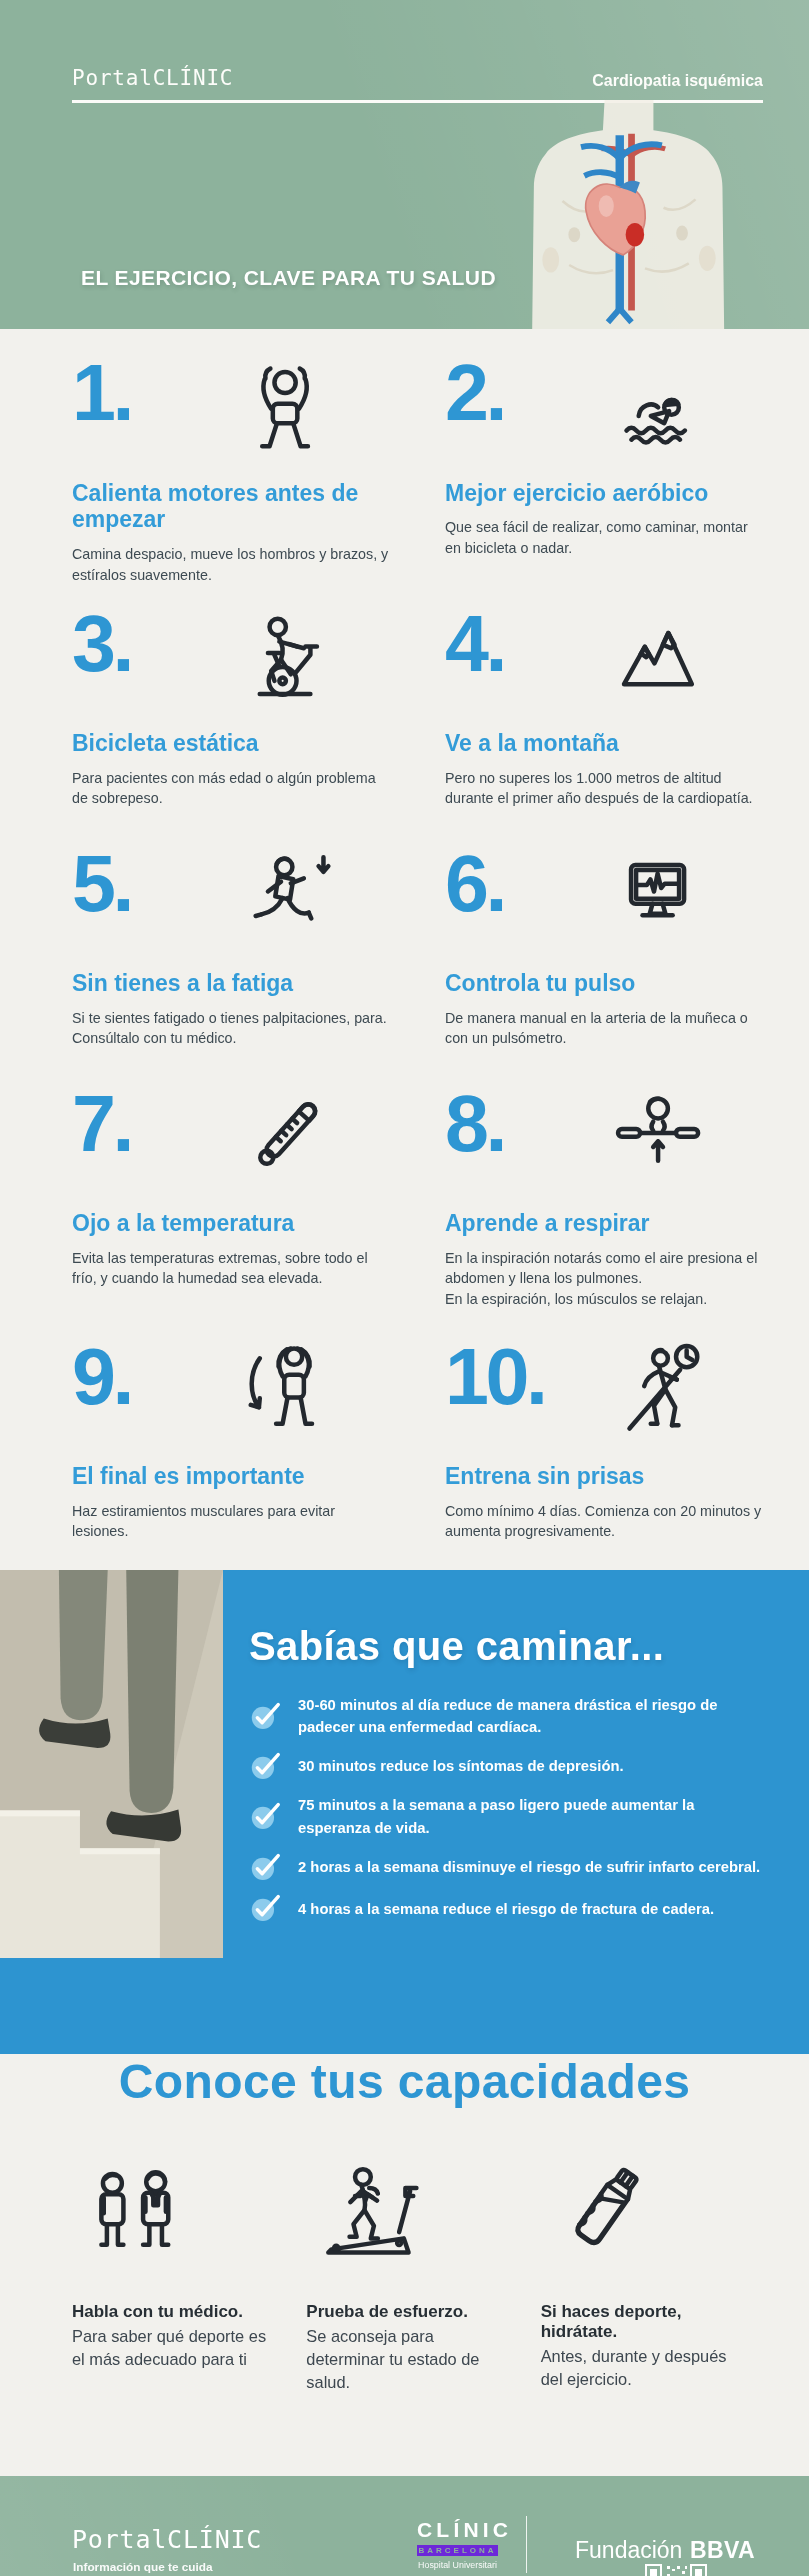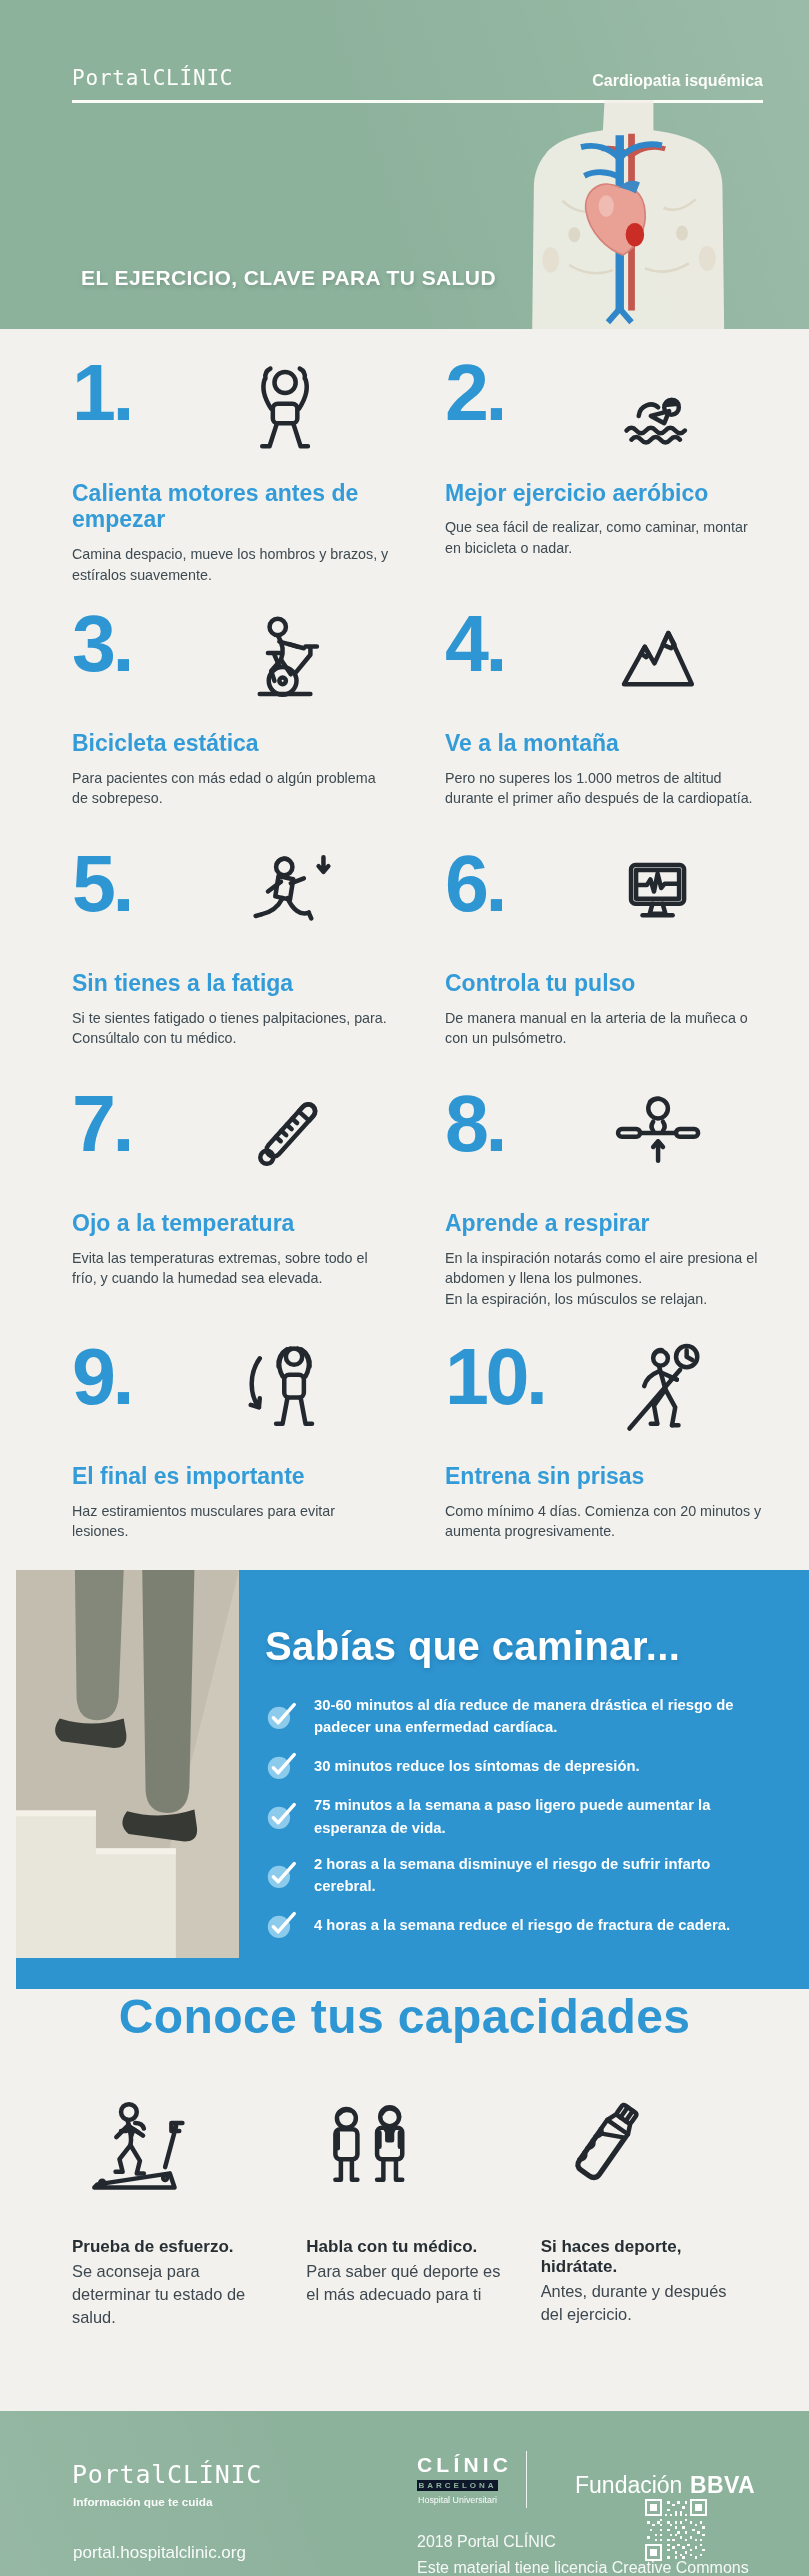--- a/index.html
+++ b/index.html
@@ -33,21 +33,21 @@
   .tip-iconbox{flex:1;display:flex;justify-content:center;align-items:flex-start;}
   .tip-iconbox svg{height:98px;}
   .tip-title{margin-top:13.5px;font-size:23px;font-weight:700;color:#339cd8;line-height:1.16;max-width:314px;}
   .tip-body{margin-top:11px;font-size:14.3px;color:#3d4a52;line-height:1.45;max-width:319px;white-space:pre-line;}
 
   .ticon *{vector-effect:non-scaling-stroke;}
   .ticon path,.ticon circle,.ticon rect,.ticon polyline{fill:none;stroke:#23282e;stroke-width:4.5;
     stroke-linecap:round;stroke-linejoin:round;}
 
   
-  .facts{position:relative;height:419px;background:#2d94d0;overflow:hidden;margin-left:16px;}
+  .facts{position:relative;height:484px;background:#2d94d0;overflow:hidden;}
   .facts-photo{position:absolute;left:0;top:0;width:223px;height:388px;}
   .facts-content{position:absolute;left:249px;right:40px;top:0;}
   .facts-title{margin-top:54px;font-size:40px;font-weight:800;color:#fff;letter-spacing:0.4px;
                text-shadow:0.8px 1.7px 5px rgba(0,40,70,0.18);}
   .facts-list{margin-top:25px;display:flex;flex-direction:column;gap:14.3px;}
   .fact{display:flex;align-items:center;gap:17px;}
   .fact-check{flex:0 0 auto;width:32px;height:30px;margin-top:-2.5px;}
   .fact-text{font-size:14.8px;font-weight:600;color:#fff;line-height:1.5;max-width:476px;}
 
   
@@ -62,21 +62,21 @@
   
   .footer{position:relative;height:196px;background:#8db29c;color:#fff;overflow:hidden;}
   .footer::before{content:"";position:absolute;inset:0;
     background:linear-gradient(70deg,rgba(255,255,255,0.08) 0%,rgba(255,255,255,0) 40%);}
   .f-brand{position:absolute;left:72px;top:49px;font-family:"DejaVu Sans Mono",monospace;
            font-size:25px;letter-spacing:0.8px;}
   .f-tagline{position:absolute;left:73px;top:84px;font-size:11.8px;font-weight:600;opacity:.95;}
   .f-url{position:absolute;left:73px;top:132px;font-size:17px;opacity:.95;}
   .f-clinic{position:absolute;left:417px;top:42px;width:81px;text-align:center;}
   .f-clinic-name{font-size:21px;font-weight:600;letter-spacing:4.2px;}
-  .f-clinic-bar{margin-top:2.5px;background:#0f172a;color:#8db29c;font-size:8px;font-weight:700;
+  .f-clinic-bar{margin-top:2.5px;background:#6d28d9;color:#8db29c;font-size:8px;font-weight:700;
                 letter-spacing:3px;padding:1.7px 0 0.8px;}
   .f-clinic-sub{margin-top:4.2px;font-size:8.9px;opacity:.95;}
   .f-div{position:absolute;left:526px;top:40px;width:1.3px;height:57px;background:rgba(255,255,255,0.85);}
   .f-partner{position:absolute;left:575px;top:61px;font-size:23px;}
   .f-partner .bold{font-weight:800;margin-left:7.6px;letter-spacing:0.4px;}
   .f-credits{position:absolute;left:417px;top:118px;font-size:16px;line-height:1.6;opacity:.92;}
   .f-qr{position:absolute;left:645px;top:88px;width:62px;height:62px;}
 </style>
 </head>
 <body>
@@ -357,55 +357,55 @@
     </div>
   </div>
 
   <div class="caps">
     <div class="caps-title">Conoce tus capacidades</div>
     <div class="caps-grid">
 
       <div class="cap">
         <div class="cap-iconbox">
           <svg class="ticon" viewBox="0 0 150 150">
-            <circle cx="66" cy="28" r="10"></circle>
-            <path d="M74 42 q9 0 11 7" stroke="#9cc3ab" stroke-width="5"></path>
-            <path d="M64 38 C68 50 70 60 68 70"></path>
-            <polyline points="56,52 63,52 66,45 69,58 72,50 78,54" stroke="#2e96d3" stroke-width="3"></polyline>
-            <path d="M66 46 L84 58 M64 46 L50 60"></path>
-            <path d="M68 70 L54 88 L58 104 M68 70 L80 90 L76 106 M58 104 h-9 M76 106 h9"></path>
-            <path d="M112 98 L126 46 M120 42 h14 M120 42 v10 h10"></path>
-            <path d="M26 120 L118 106 L124 124 H22 Z"></path>
-            <circle cx="32" cy="118" r="2.5" fill="#23282e"></circle>
-            <circle cx="112" cy="112" r="2.5" fill="#23282e"></circle>
-          </svg>
-        </div>
-        <div class="cap-title">Prueba de esfuerzo.</div>
-        <div class="cap-body">Se aconseja para determinar tu estado de salud.</div>
-      </div>
-
-      <div class="cap">
-        <div class="cap-iconbox">
-          <svg class="ticon" viewBox="0 0 150 150">
             <path d="M36 30 a12 12 0 0 1 13 -4" stroke="#9cc3ab" stroke-width="5"></path>
             <circle cx="45" cy="36" r="12"></circle>
             <rect x="31" y="50" width="28" height="38" rx="6"></rect>
             <path d="M34 54 v20" stroke="#2e96d3" stroke-width="6"></path>
             <path d="M38 88 v26 M52 88 v26 M38 114 h-7 M52 114 h7"></path>
             <path d="M90 30 a12 12 0 0 1 13 -6 q8 2 9 10" stroke="#9cc3ab" stroke-width="5"></path>
             <circle cx="100" cy="34" r="12"></circle>
             <rect x="84" y="48" width="32" height="40" rx="6"></rect>
             <path fill="#2e96d3" stroke="none" d="M97 50 h6 v14 h-6 z"></path>
             <path d="M94 48 l6 11 6 -11"></path>
             <path d="M87 54 v18 M113 54 v18" stroke="#2e96d3" stroke-width="6"></path>
             <path d="M92 88 v26 M108 88 v26 M92 114 h-8 M108 114 h8"></path>
           </svg>
         </div>
         <div class="cap-title">Habla con tu médico.</div>
         <div class="cap-body">Para saber qué deporte es el más adecuado para ti</div>
+      </div>
+
+      <div class="cap">
+        <div class="cap-iconbox">
+          <svg class="ticon" viewBox="0 0 150 150">
+            <circle cx="66" cy="28" r="10"></circle>
+            <path d="M74 42 q9 0 11 7" stroke="#9cc3ab" stroke-width="5"></path>
+            <path d="M64 38 C68 50 70 60 68 70"></path>
+            <polyline points="56,52 63,52 66,45 69,58 72,50 78,54" stroke="#2e96d3" stroke-width="3"></polyline>
+            <path d="M66 46 L84 58 M64 46 L50 60"></path>
+            <path d="M68 70 L54 88 L58 104 M68 70 L80 90 L76 106 M58 104 h-9 M76 106 h9"></path>
+            <path d="M112 98 L126 46 M120 42 h14 M120 42 v10 h10"></path>
+            <path d="M26 120 L118 106 L124 124 H22 Z"></path>
+            <circle cx="32" cy="118" r="2.5" fill="#23282e"></circle>
+            <circle cx="112" cy="112" r="2.5" fill="#23282e"></circle>
+          </svg>
+        </div>
+        <div class="cap-title">Prueba de esfuerzo.</div>
+        <div class="cap-body">Se aconseja para determinar tu estado de salud.</div>
       </div>
 
       <div class="cap">
         <div class="cap-iconbox">
           <svg class="ticon" viewBox="0 0 150 150">
             <g transform="rotate(35 75 70)">
               <path fill="#2e96d3" stroke="none" d="M60 62 L90 48 v56 q0 9 -9 9 h-13 q-8 0 -8 -9 z"></path>
               <rect x="64" y="14" width="22" height="16" rx="3" fill="#9cc3ab" stroke-width="3.5"></rect>
               <path d="M71 14 v16 M79 14 v16" stroke-width="2.5"></path>
               <path d="M64 30 l-5 12 M86 30 l5 12"></path>

